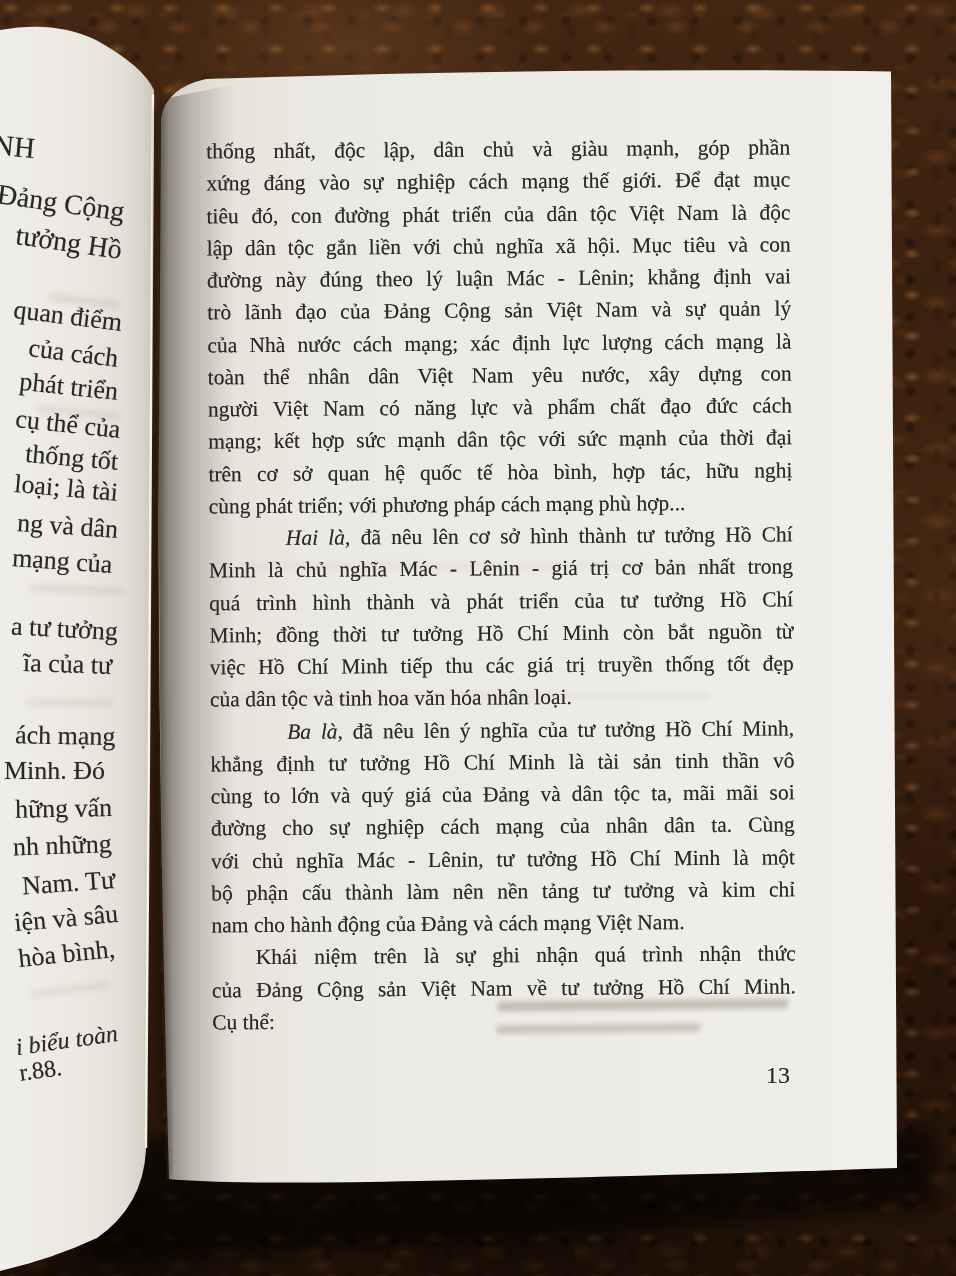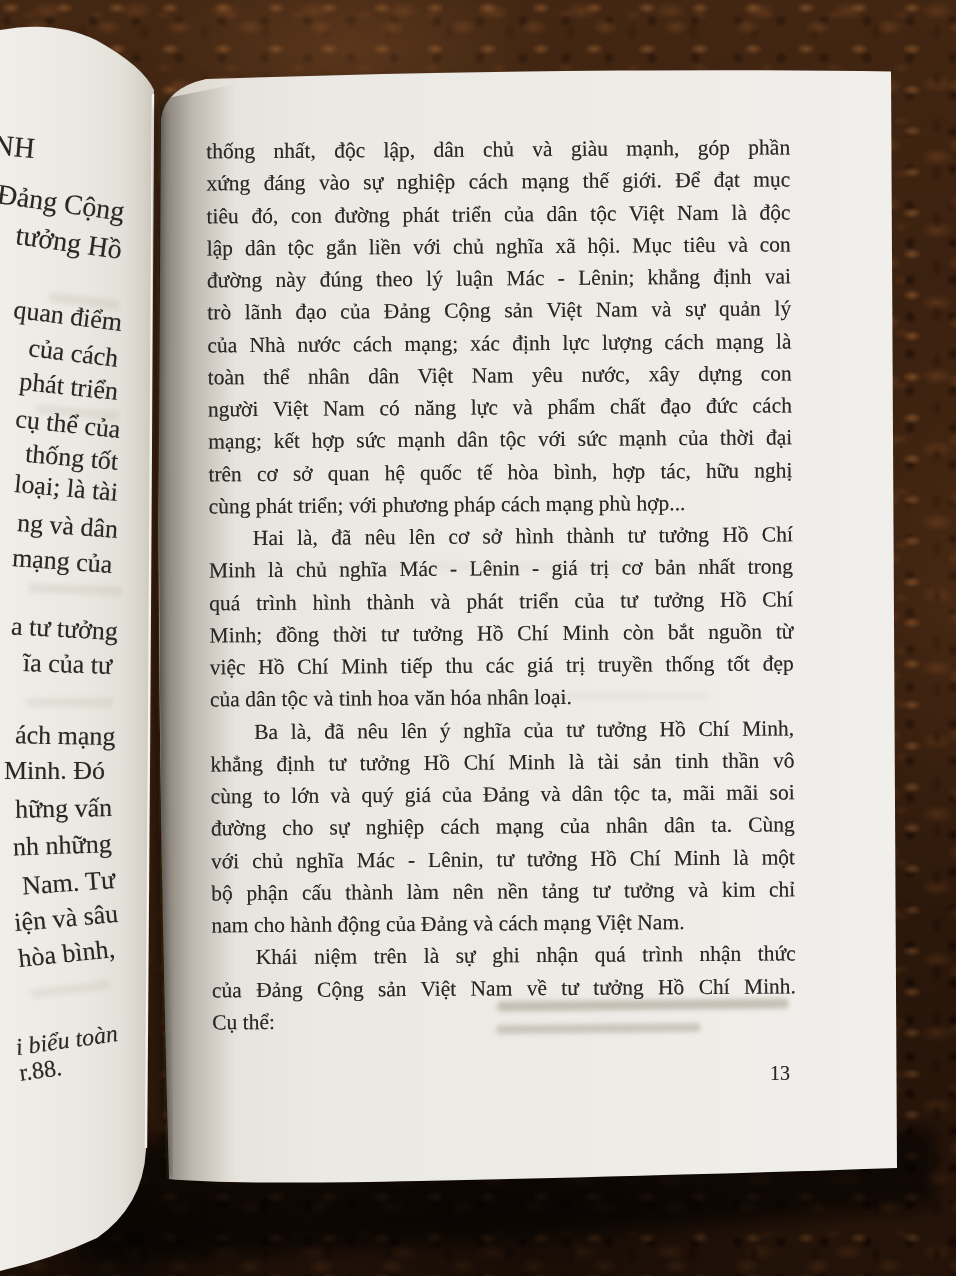--- a/index.html
+++ b/index.html
@@ -27,24 +27,24 @@
     position:absolute;left:206px;top:135px;width:584px;
     color:#2b2926;
     font-family:"Liberation Serif", serif;
     font-size:21.5px;line-height:32.26px;
     transform:rotate(-0.4deg);transform-origin:10% 0%;
     text-shadow:0 0 .6px rgba(43,41,38,.55);
   }
   .rp-line{height:32.26px;text-align:justify;text-align-last:justify;}
   .rp-line.last{text-align:left;text-align-last:left;}
   .rp-line.indent{padding-left:44px;}
-  .em{}
+  .em{font-style:italic;margin-left:33px;}
   #page-num{
     position:absolute;left:206px;top:1062px;width:584px;text-align:right;
-    font-family:"Liberation Serif", serif;font-size:20px;color:#2b2926;
+    font-family:"Liberation Serif", serif;font-size:24px;color:#2b2926;
     text-shadow:0 0 .6px rgba(43,41,38,.5);
   }
   
   #lp-text{position:absolute;left:0;top:0;width:148px;height:1276px;color:#2a2824;font-family:"Liberation Serif", serif;}
   .lp-frag{position:absolute;white-space:nowrap;transform-origin:100% 50%;text-shadow:0 0 .8px rgba(42,40,36,.4);}
   .lp-frag.it{font-style:italic;}
   
   .ghost{position:absolute;background:#938a78;border-radius:5px;filter:blur(2.5px);}
 </style>
 </head>

